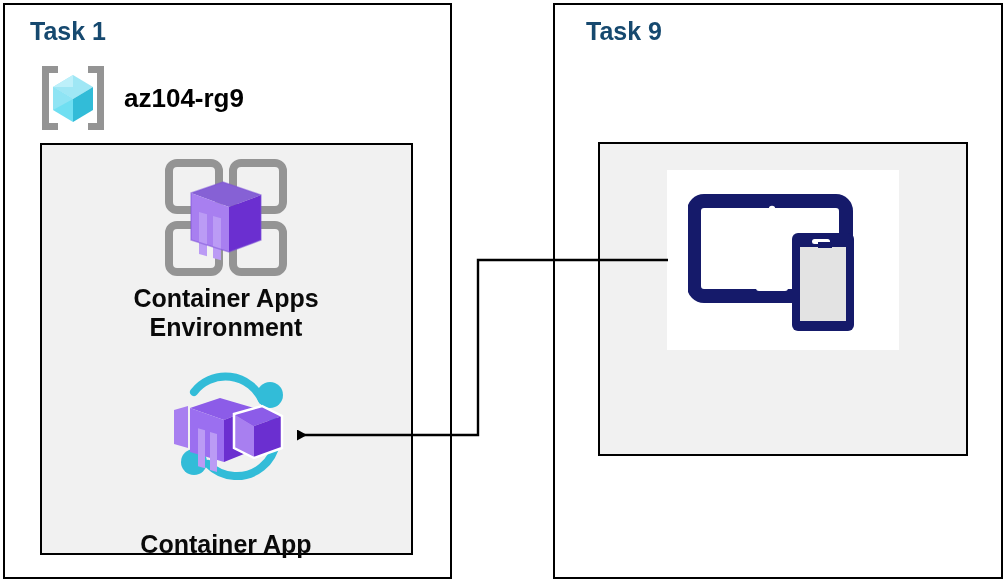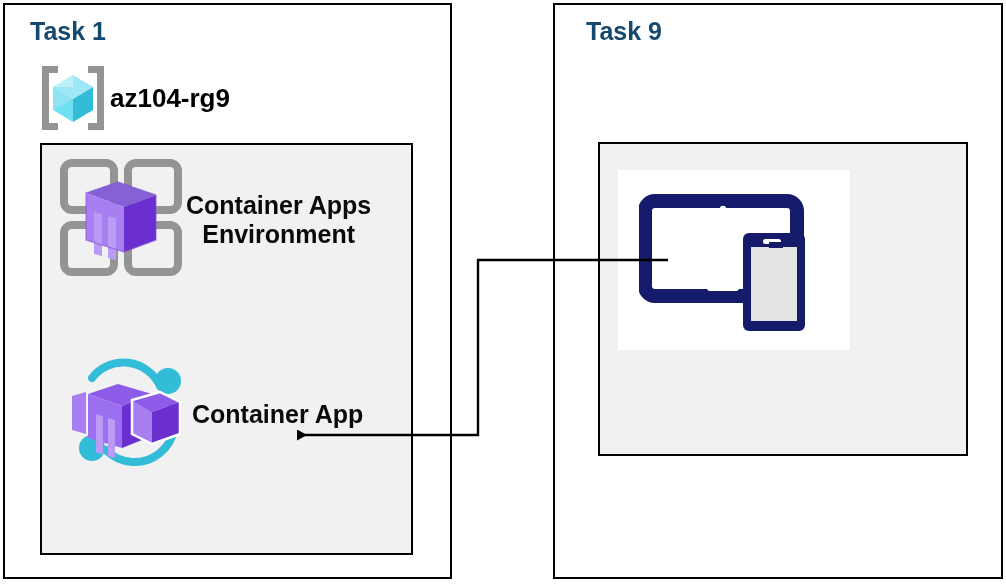--- a/index.html
+++ b/index.html
@@ -46,20 +46,21 @@
 
   
   #rg-row {
     position: absolute;
     left: 36px;
     top: 62px;
     width: 300px;
     height: 72px;
     display: flex;
     align-items: center;
+    gap: 14px;
     text-align: right;
   }
   #rg-label {
     font-size: 26px;
     font-weight: bold;
     color: #000000;
     white-space: nowrap;
   }
 
   
@@ -69,34 +70,35 @@
     border: 2px solid #000000;
     box-sizing: border-box;
   }
   #task1-inner { left: 40px;  top: 143px; width: 373px; height: 412px; }
   #task2-inner { left: 598px; top: 142px; width: 370px; height: 314px; }
 
   
   .node {
     position: absolute;
     display: flex;
+    flex-direction: column;
     align-items: center;
   }
   .node-label {
     font-size: 25px;
     font-weight: bold;
     color: #0a0a0a;
     text-align: center;
     line-height: 1.15;
     white-space: pre-line;
     margin-top: 4px;
   }
 
   #node-cae { left: 56px;  top: 155px; width: 340px; }
-  #node-ca  { left: 56px;  top: 356px; width: 340px; }
+  #node-ca  { left: 56px;  top: 370px; width: 340px; gap: 44px; }
   #node-tv  { left: 618px; top: 170px; width: 330px; }
 
   
   .icon-backdrop {
     background: #ffffff;
     width: 232px;
     height: 180px;
     display: flex;
     align-items: center;
     justify-content: center;

